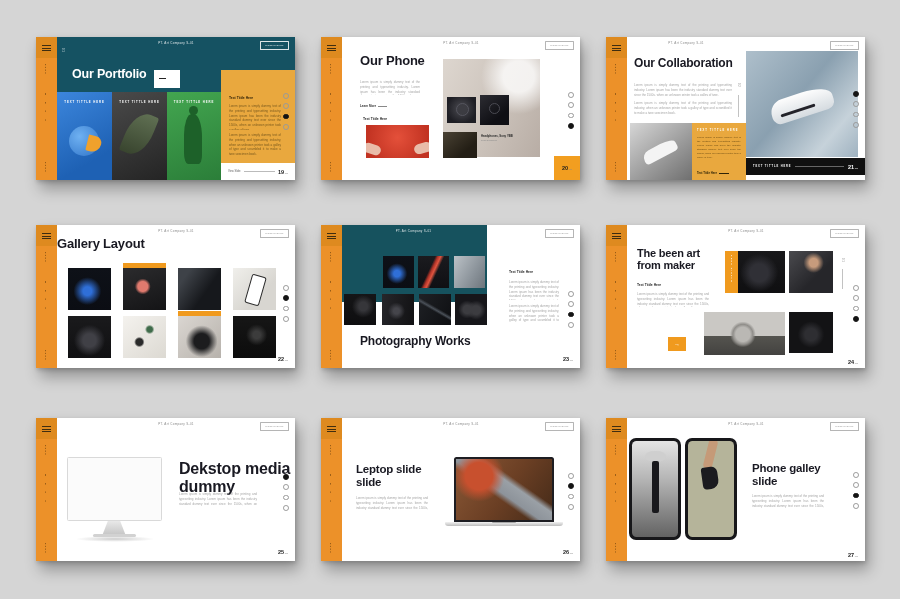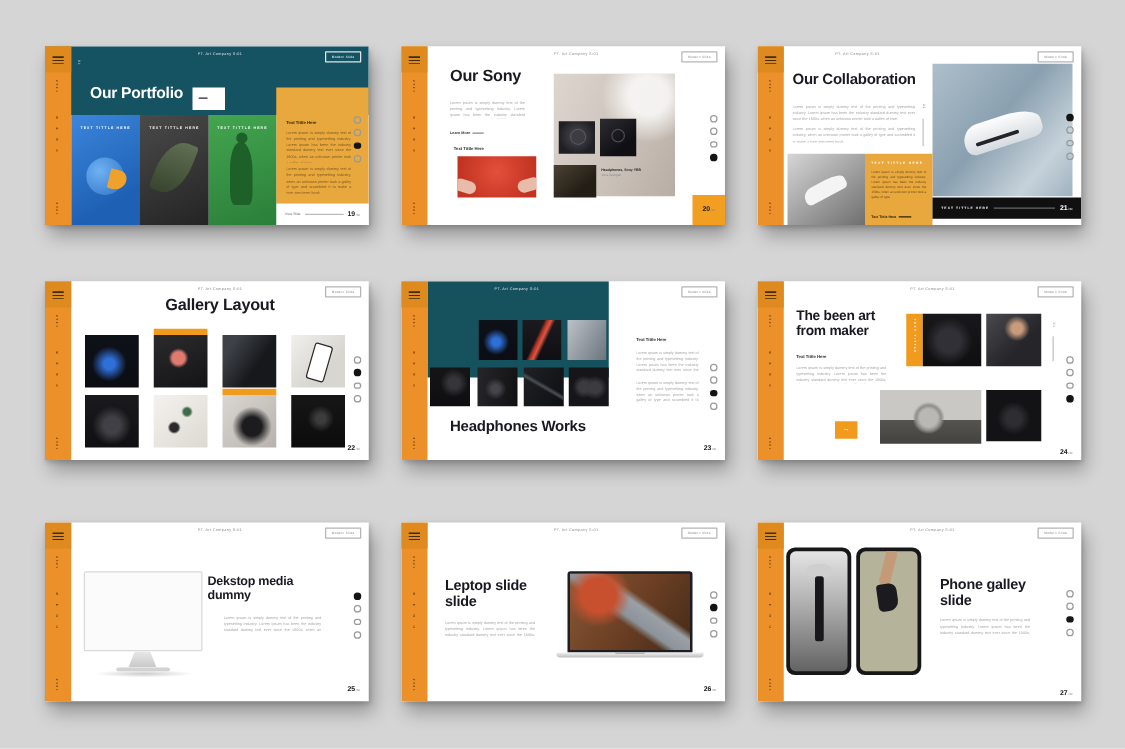--- a/index.html
+++ b/index.html
@@ -204,21 +204,21 @@
 
   <div class="slide" style="left:321px;top:37px">
     <div class="sb">
       <div class="burger"></div>
       <div class="sbv sb-top">2021</div>
       <div class="sbv sb-mid">MENU</div>
       <div class="sbv sb-bot">2021</div>
     </div>
     <div class="topnote">PT. Art Company S-01</div>
     <div class="btn">Modern Slide</div>
-    <div class="h1" style="left:39px;top:17px;font-size:13px">Our Sony</div>
+    <div class="h1" style="left:39px;top:17px;font-size:13px">Our Phone</div>
     <div class="p" style="left:39px;top:43px;width:60px;height:15px">Lorem ipsum is simply dummy text of the printing and typesetting industry. Lorem ipsum has been the industry standard dummy text ever since the 1500s, when an unknown printer took a galley of type.</div>
     <div class="lm" style="left:39px;top:67px">Learn More</div>
     <div class="tittle" style="left:42px;top:80px">Text Tittle Here</div>
     <div class="ph i-beige" style="left:122px;top:22px;width:97px;height:98px"></div>
     <div class="ph i-red" style="left:45px;top:88px;width:63px;height:33px"></div>
     <div class="ph i-hp" style="left:126px;top:60px;width:29px;height:26px"></div>
     <div class="ph i-cam" style="left:159px;top:58px;width:29px;height:30px"></div>
     <div class="ph i-bot" style="left:122px;top:95px;width:34px;height:26px"></div>
     <div style="position:absolute;left:160px;top:97px;z-index:4">
       <div class="cap1">Headphones, Sony YBB</div>
@@ -273,21 +273,21 @@
 
   <div class="slide" style="left:36px;top:225px">
     <div class="sb">
       <div class="burger"></div>
       <div class="sbv sb-top">2021</div>
       <div class="sbv sb-mid">MENU</div>
       <div class="sbv sb-bot">2021</div>
     </div>
     <div class="topnote">PT. Art Company S-01</div>
     <div class="btn">Modern Slide</div>
-    <div class="h1" style="left:21px;right:0;top:12px;font-size:13px;text-align:center">Gallery Layout</div>
+    <div class="h1" style="left:21px;right:0;top:12px;font-size:13px;text-align:left">Gallery Layout</div>
     <div class="strip" style="left:87px;top:38px;width:43px;height:5px"></div>
     <div class="strip" style="left:142px;top:86px;width:43px;height:5px"></div>
     <div class="ph g1" style="left:32px;top:43px;width:43px;height:42px"></div>
     <div class="ph g2" style="left:87px;top:43px;width:43px;height:42px"></div>
     <div class="ph g3" style="left:142px;top:43px;width:43px;height:42px"></div>
     <div class="ph g4" style="left:197px;top:43px;width:43px;height:42px"></div>
     <div class="ph g5" style="left:32px;top:91px;width:43px;height:42px"></div>
     <div class="ph g6" style="left:87px;top:91px;width:43px;height:42px"></div>
     <div class="ph g7" style="left:142px;top:91px;width:43px;height:42px"></div>
     <div class="ph g8" style="left:197px;top:91px;width:43px;height:42px"></div>
@@ -310,21 +310,21 @@
     </div>
     <div class="topnote tn-w" style="right:95px">PT. Art Company S-01</div>
     <div class="btn">Modern Slide</div>
     <div class="ph g1" style="left:62px;top:31px;width:31px;height:32px"></div>
     <div class="ph p5b" style="left:97px;top:31px;width:31px;height:32px"></div>
     <div class="ph p5c" style="left:133px;top:31px;width:31px;height:32px"></div>
     <div class="ph p5d" style="left:23px;top:69px;width:32px;height:31px"></div>
     <div class="ph p5e" style="left:61px;top:69px;width:32px;height:31px"></div>
     <div class="ph p5f" style="left:98px;top:69px;width:32px;height:31px"></div>
     <div class="ph p5g" style="left:134px;top:69px;width:32px;height:31px"></div>
-    <div class="h1" style="left:39px;top:110px;font-size:12px">Headphones Works</div>
+    <div class="h1" style="left:39px;top:110px;font-size:12px">Photography Works</div>
     <div class="tittle" style="left:188px;top:45px">Text Tittle Here</div>
     <div class="p" style="left:188px;top:55px;width:50px;height:20px">Lorem ipsum is simply dummy text of the printing and typesetting industry. Lorem ipsum has been the industry standard dummy text ever since the 1500s, when an unknown printer took a galley of type.</div>
     <div class="p" style="left:188px;top:79px;width:50px;height:18px">Lorem ipsum is simply dummy text of the printing and typesetting industry, when an unknown printer took a galley of type and scrambled it to make a type specimen book.</div>
     <div class="dots" style="top:66px">
       <i></i>
         <i></i>
         <i class="on"></i>
         <i></i>
     </div>
     <div class="page" style="right:7px;top:131px"><span>23</span><small>/30</small></div>
@@ -373,21 +373,21 @@
       <div class="sbv sb-bot">2021</div>
     </div>
     <div class="topnote">PT. Art Company S-01</div>
     <div class="btn">Modern Slide</div>
     <div class="shdw"></div>
     <div class="imac">
         <div class="scr"></div>
       </div>
     <div class="stand"></div>
     <div class="base7"></div>
-    <div class="h1" style="left:130px;top:42px;font-size:10px">
+    <div class="h1" style="left:143px;top:42px;font-size:16px">
       <span>Dekstop media</span><br><span>dummy</span>
     </div>
     <div class="p" style="left:143px;top:74px;width:78px;height:14px">Lorem ipsum is simply dummy text of the printing and typesetting industry. Lorem ipsum has been the industry standard dummy text ever since the 1500s, when an unknown printer took a galley of type.</div>
     <div class="dots" style="top:56px">
       <i class="on"></i>
         <i></i>
         <i></i>
         <i></i>
     </div>
     <div class="page" style="right:7px;top:131px"><span>25</span><small>/30</small></div>

